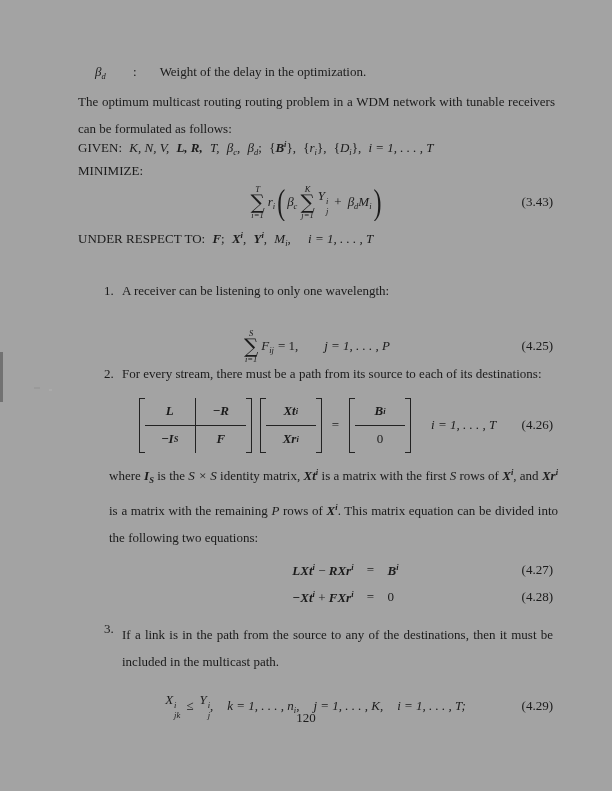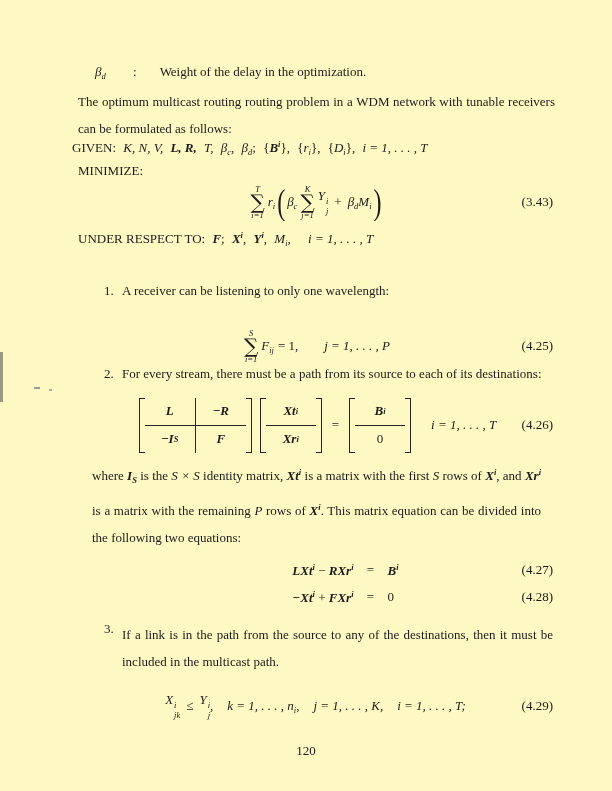--- a/index.html
+++ b/index.html
@@ -1,18 +1,18 @@
 <!DOCTYPE html>
 <html><head>
 <meta charset="utf-8">
 <style>
   html,body { margin:0; padding:0; background:#ffffff; }
   .page {
     position:relative; width:612px; height:791px; overflow:hidden;
-    background:#fef9c3; color:#1b1b1b;
+    background:#a3a3a3; color:#1b1b1b;
     font-family:"Liberation Serif","DejaVu Serif",serif;
     font-size:13px;
   }
   .abs { position:absolute; }
   .rm { font-style:normal; }
   .math { font-style:italic; }
   .mbold { font-style:italic; font-weight:bold; }
   .su { font-size:8.5px; font-style:italic; vertical-align:5px; }
   .sb { font-size:8.5px; font-style:italic; vertical-align:-3px; }
   .ss { display:inline-flex; flex-direction:column; align-items:flex-start;
@@ -61,21 +61,21 @@
   <div class="dot2"></div>
 
   <div class="abs" style="top:64px; left:95px;">
     <span class="math"><span>β</span><span class="sb">d</span></span>
     <span class="rm" style="margin:0 20px 0 24px;">:</span>
     <span class="rm">Weight of the delay in the optimization.</span>
   </div>
 
   <div class="abs para" style="top:88px; left:78px; width:477px;">The optimum multicast routing routing problem in a WDM network with tunable receivers can be formulated as follows:</div>
 
-  <div class="abs" style="top:139px; left:72px;">
+  <div class="abs" style="top:139px; left:78px;">
     <span class="rm gap">GIVEN:</span>
     <span class="math gap">K, N, V,</span>
     <span class="mbold gap">L, R,</span>
     <span class="math gap">T,</span>
     <span class="math"><span>β</span><span class="sb">c</span></span><span class="rm gap">,</span>
     <span class="math"><span>β</span><span class="sb">d</span></span><span class="rm gap">;</span>
     <span class="rm">{</span><span class="mbold"><span>B</span><span class="su">i</span></span><span class="rm gap">},</span>
     <span class="rm">{</span><span class="math"><span>r</span><span class="sb">i</span></span><span class="rm gap">},</span>
     <span class="rm">{</span><span class="math"><span>D</span><span class="sb">i</span></span><span class="rm gap">},</span>
     <span class="math">i = 1, . . . , T</span>
@@ -187,21 +187,21 @@
         <span class="cell" style="font-weight:normal; font-style:normal;">
             <span>0</span>
           </span>
       </span>
       <span class="bk r"></span>
     </span>
     <span class="math" style="margin-left:16px;">i = 1, . . . , T</span>
     <span class="eqnum">(4.26)</span>
   </div>
 
-  <div class="abs para" style="top:459px; left:92px; width:449px;">
+  <div class="abs para" style="top:459px; left:109px; width:449px;">
     <span class="rm">where </span><span class="mbold"><span>I</span><span class="sb" style="font-weight:bold;">S</span></span><span class="rm"> is the </span><span class="math">S × S</span><span class="rm"> identity matrix, </span><span class="mbold"><span>Xt</span><span class="su" style="font-weight:bold;">i</span></span><span class="rm"> is a matrix with the first </span><span class="math">S</span><span class="rm"> rows of </span><span class="mbold"><span>X</span><span class="su" style="font-weight:bold;">i</span></span><span class="rm">, and </span><span class="mbold"><span>Xr</span><span class="su" style="font-weight:bold;">i</span></span><span class="rm"> is a matrix with the remaining </span><span class="math">P</span><span class="rm"> rows of </span><span class="mbold"><span>X</span><span class="su" style="font-weight:bold;">i</span></span><span class="rm">. This matrix equation can be divided into the following two equations:</span>
   </div>
 
   <div class="eqrow" style="top:558px; height:24px;">
     <span class="algn">
       <span class="lhs mbold"><span>LXt</span><span class="su" style="font-weight:bold;">i</span><span class="rm" style="font-weight:normal;"> − </span><span>RXr</span><span class="su" style="font-weight:bold;">i</span></span>
       <span class="rel">=</span>
       <span class="rhs mbold"><span>B</span><span class="su" style="font-weight:bold;">i</span></span>
     </span>
     <span class="eqnum">(4.27)</span>
@@ -231,15 +231,15 @@
           <span>i</span>
           <span>j</span>
         </span></span>
       <span class="rm">,</span>
     <span class="math" style="margin-left:14px;"><span>k = 1, . . . , n</span><span class="sb">i</span><span class="rm">,</span></span>
     <span class="math" style="margin-left:14px;">j = 1, . . . , K,</span>
     <span class="math" style="margin-left:14px;">i = 1, . . . , T;</span>
     <span class="eqnum">(4.29)</span>
   </div>
 
-  <div class="abs rm" style="top:743px; left:0; width:612px; text-align:center;">120</div>
+  <div class="abs rm" style="top:710px; left:0; width:612px; text-align:center;">120</div>
 
 </div>
 
 </body></html>

